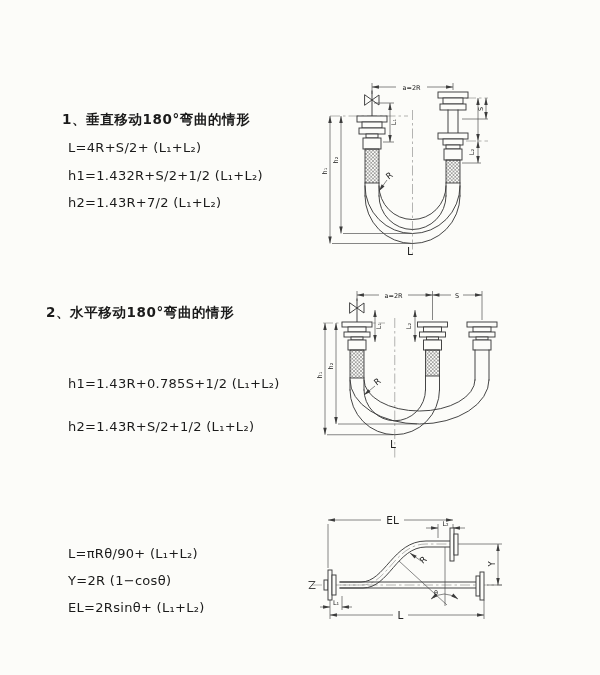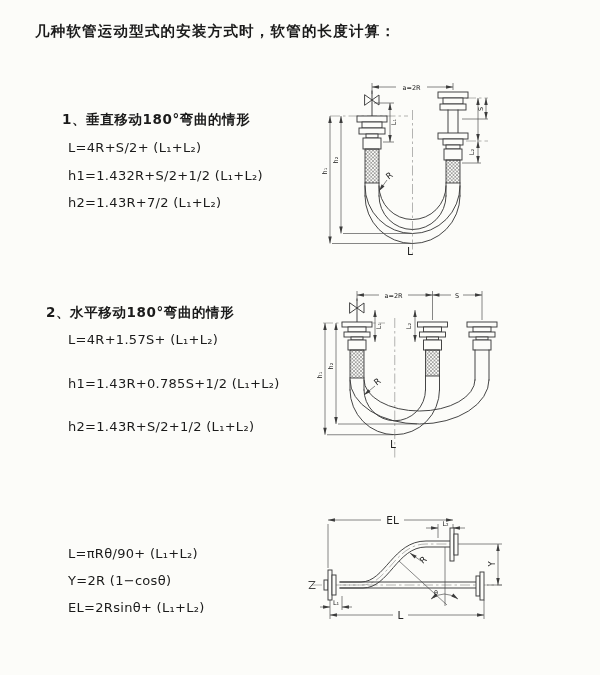--- a/index.html
+++ b/index.html
@@ -21,29 +21,27 @@
   .dt { font-size:6.5px; }
   .dm { font-size:8.5px; }
   .dl { font-size:10.5px; }
   .bg { fill:#fcfcf9; stroke:none; }
 </style>
 </head>
 <body>
 
 <div class="page">
 
-  <div class="line title" style="left:35px; top:22px;">几种软管运动型式的安装方式时，软管的长度计算：</div>
 
   <div class="line h" style="left:46px; top:111px;margin-left:16px;">1、垂直移动180°弯曲的情形</div>
   <div class="line f" style="left:68px; top:140px;">L=4R+S/2+ (L₁+L₂)</div>
   <div class="line f" style="left:68px; top:168px;">h1=1.432R+S/2+1/2 (L₁+L₂)</div>
   <div class="line f" style="left:68px; top:195px;">h2=1.43R+7/2 (L₁+L₂)</div>
 
   <div class="line h" style="left:46px; top:304px;">2、水平移动180°弯曲的情形</div>
-  <div class="line f" style="left:68px; top:332px;">L=4R+1.57S+ (L₁+L₂)</div>
   <div class="line f" style="left:68px; top:376px;">h1=1.43R+0.785S+1/2 (L₁+L₂)</div>
   <div class="line f" style="left:68px; top:387px;margin-top:32px;">h2=1.43R+S/2+1/2 (L₁+L₂)</div>
 
   <div class="line f" style="left:68px; top:546px;">L=πRθ/90+ (L₁+L₂)</div>
   <div class="line f" style="left:68px; top:573px;text-align:right;">Y=2R (1−cosθ)</div>
   <div class="line f" style="left:68px; top:600px;">EL=2Rsinθ+ (L₁+L₂)</div>
 
   <svg style="left:310px; top:70px;" width="285" height="195" viewBox="0 0 285 195">
     <defs>
       <marker id="ar1" viewBox="0 0 10 6" refX="9.3" refY="3" markerWidth="8" markerHeight="5" markerUnits="userSpaceOnUse" orient="auto-start-reverse">

